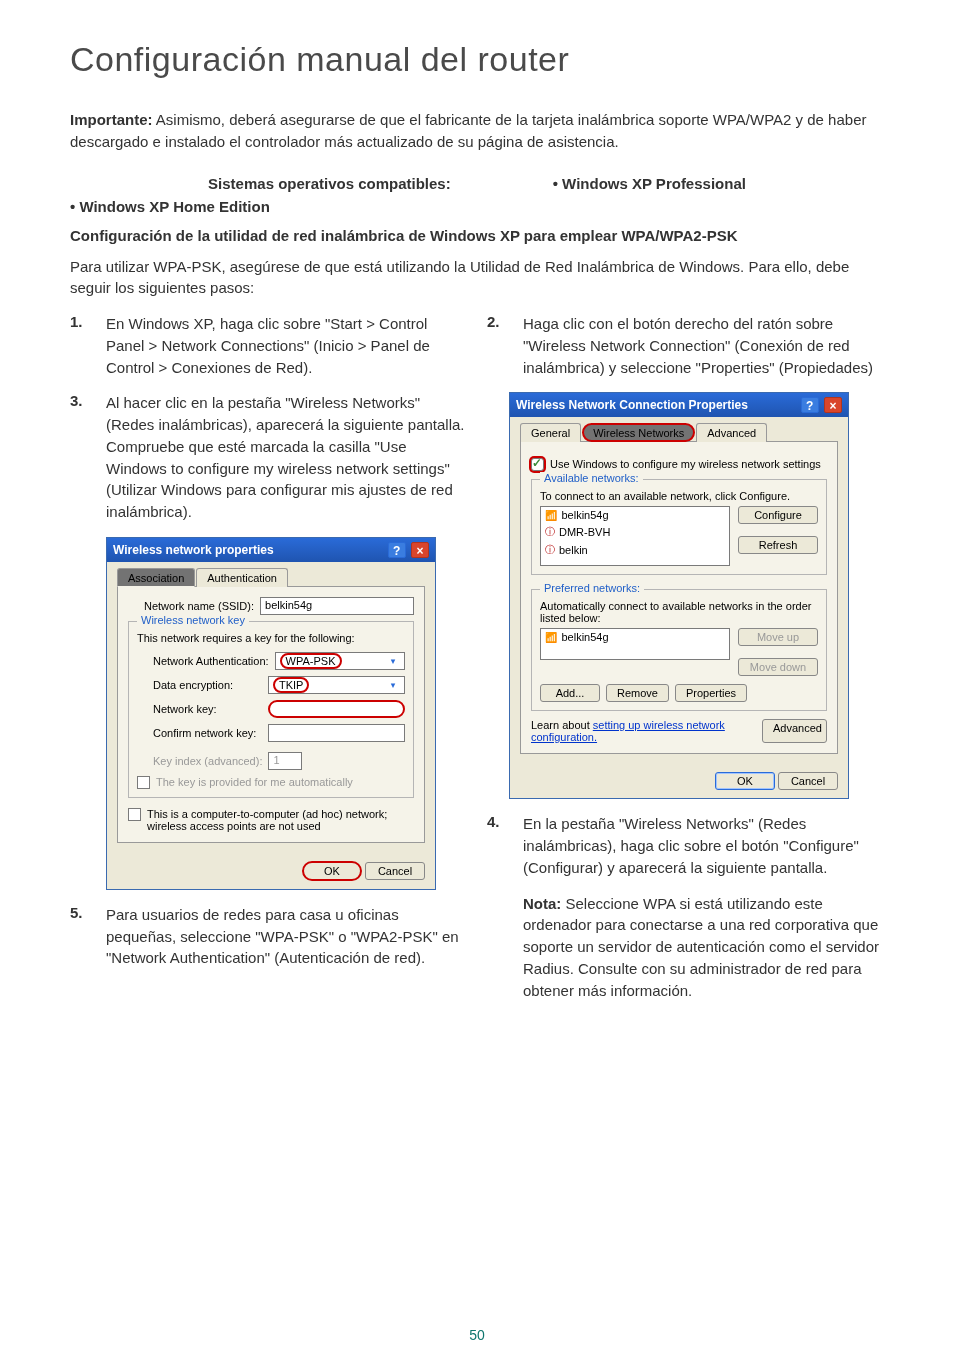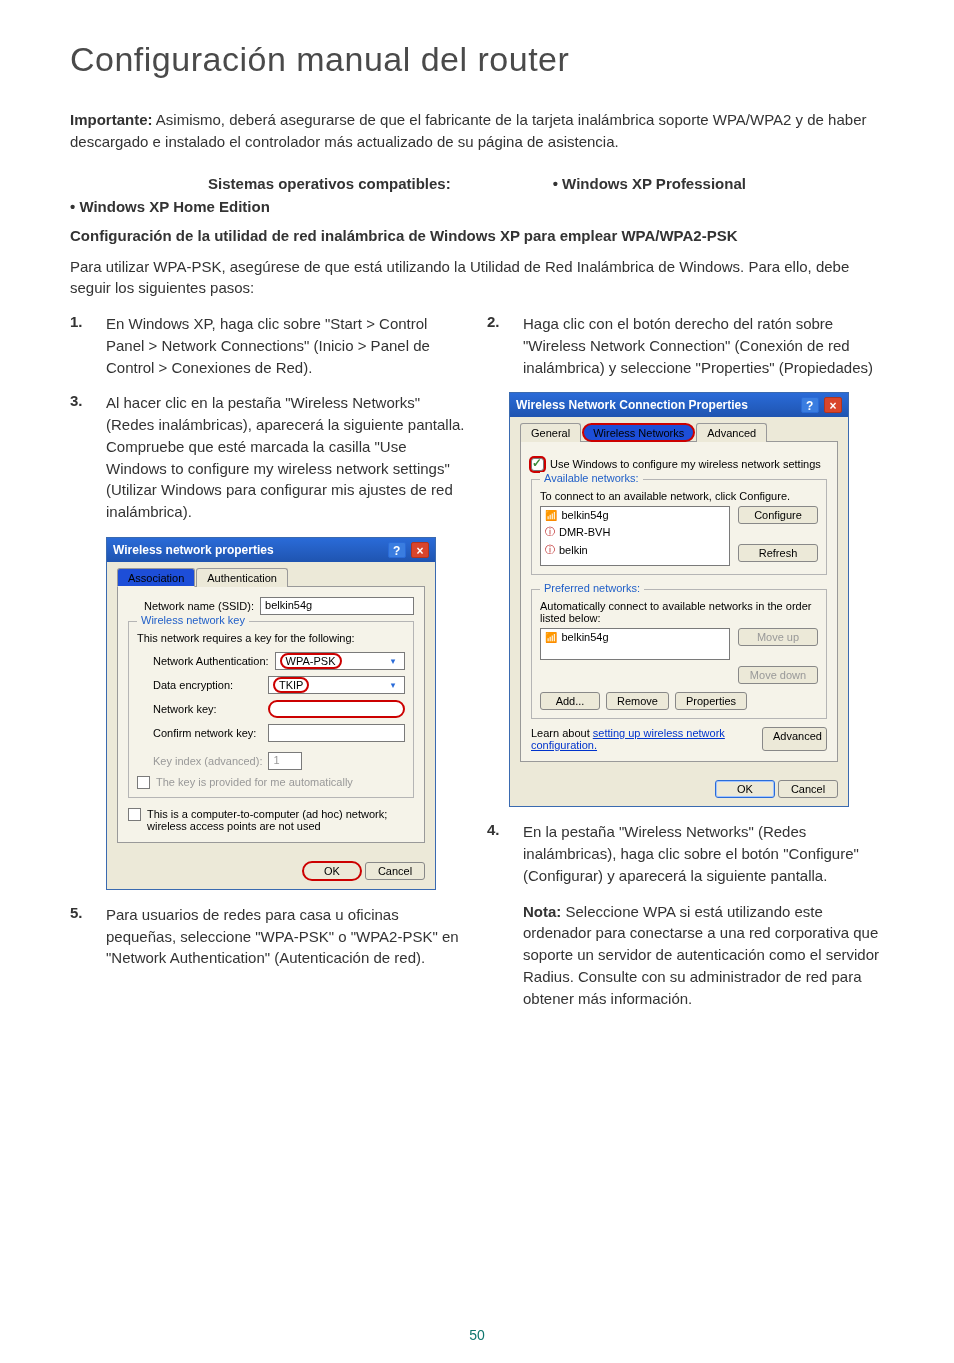--- a/index.html
+++ b/index.html
@@ -88,21 +88,21 @@
     padding: 3px 10px 2px 10px;
     border: 1px solid #999;
     border-bottom: none;
     background: #ece9d8;
     font-size: 11px;
     margin-right: 1px;
     border-top-left-radius: 3px;
     border-top-right-radius: 3px;
     position: relative;
   }
-  .tab.active { background: #1d4ed8; z-index: 2; border-bottom: 1px solid #f5f3e9;}
+  .tab.active { background: #737373; z-index: 2; border-bottom: 1px solid #f5f3e9;}
   .tab.circled { border: 2px solid #cc0000; padding: 2px 9px 1px 9px; border-radius:10px;}
   .tab-panel {
     border: 1px solid #999;
     background: #f5f3e9;
     padding: 10px;
   }
   .field-row { display: flex; align-items: center; margin-bottom: 6px; gap: 6px; }
   .field-label { font-size: 11px; min-width: 125px; padding-left: 16px; }
   .field-label.disabled { color: #999; }
   .field-input {
@@ -164,21 +164,21 @@
     font-size: 11px;
     height: 60px;
     overflow: hidden;
   }
   .listbox.short { height: 32px; }
   .listbox-row { padding: 2px 4px; display: flex; align-items: center; gap: 4px;}
   .sig-icon { color: #3a8c3a; font-size: 10px; }
   .sig-icon.weak { color: #b00000; }
   .net-side { display: flex; gap: 8px; }
   .net-side .listcol { flex: 1; }
-  .net-side .btncol { display: flex; flex-direction: column; gap: 20px; width: 80px;}
+  .net-side .btncol { display: flex; flex-direction: column; gap: 12px; width: 80px;}
   .link { color: #0033cc; text-decoration: underline; }
   .advanced-row { display: flex; justify-content: space-between; margin-top: 8px; font-size:11px;}
   .footer-pagenum {
     position: absolute;
     bottom: 20px;
     left: 0; right: 0;
     text-align: center;
     font-size: 14px;
     color: #0f766e;
   }

